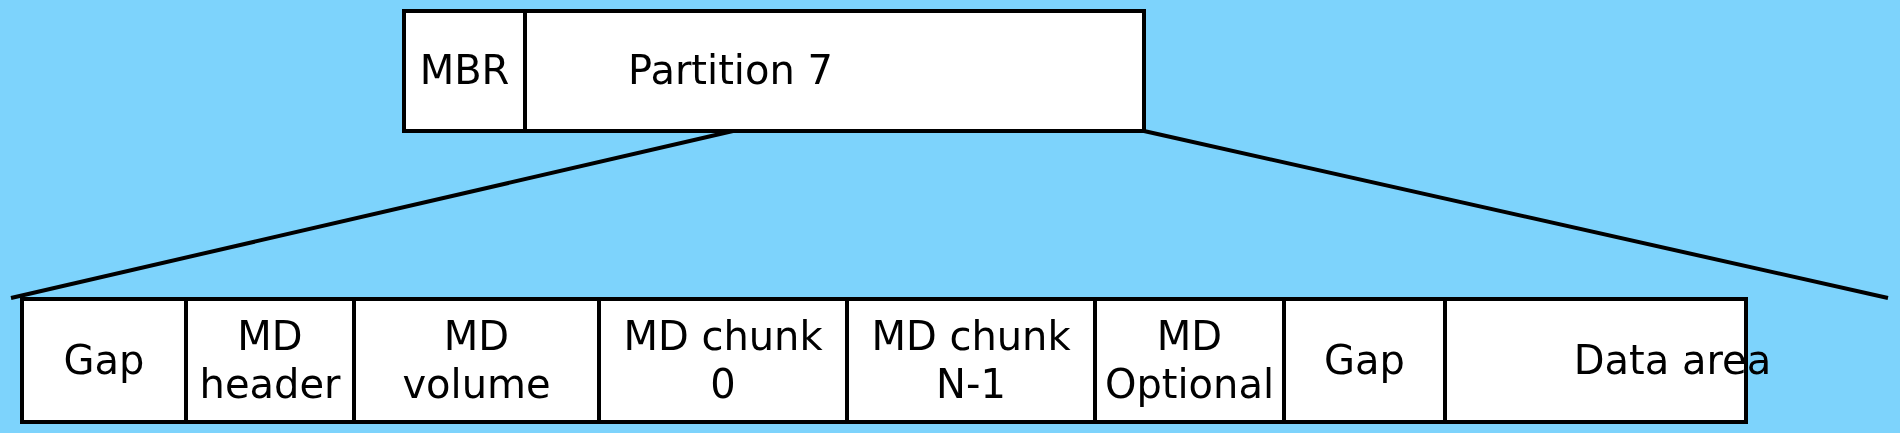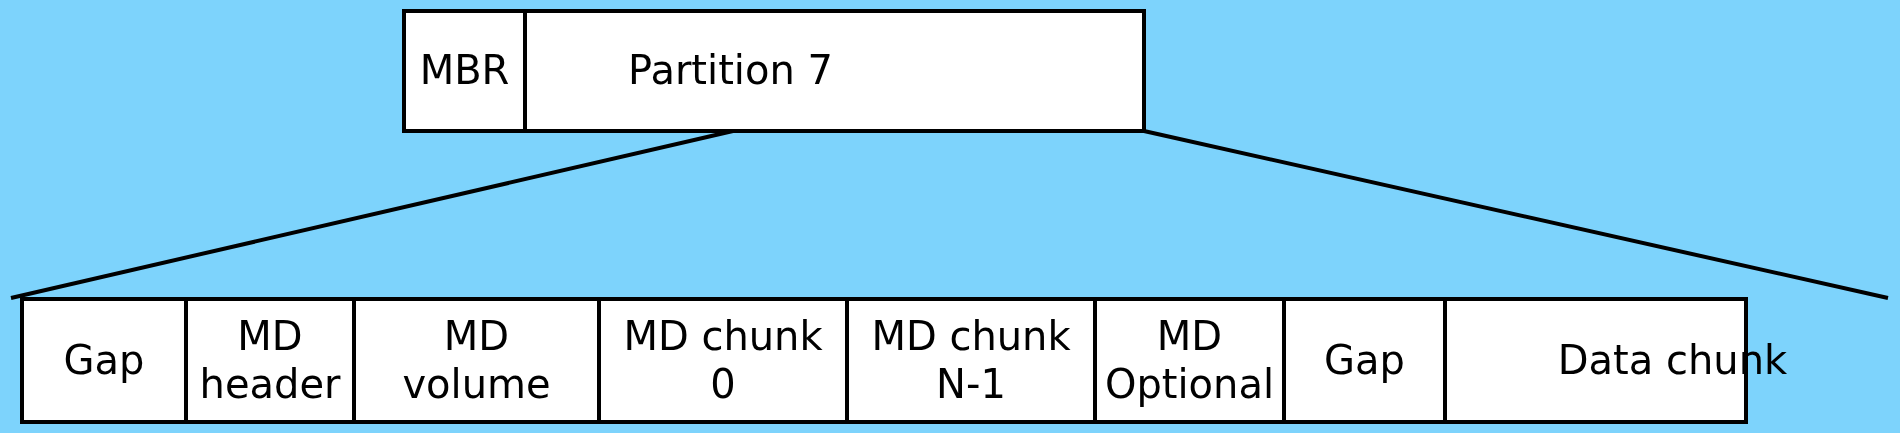--- a/index.html
+++ b/index.html
@@ -83,16 +83,16 @@
 header</div>
     <div class="cell" style="flex-basis:245px">MD
 volume</div>
     <div class="cell" style="flex-basis:248px">MD chunk
 0</div>
     <div class="cell" style="flex-basis:248px">MD chunk
 N-1</div>
     <div class="cell" style="flex-basis:189px">MD
 Optional</div>
     <div class="cell" style="flex-basis:161px">Gap</div>
-    <div class="cell" style="flex-basis:455px">Data chunk</div>
+    <div class="cell" style="flex-basis:455px">Data area</div>
   </div>
 
 </div>
 
 </body></html>

